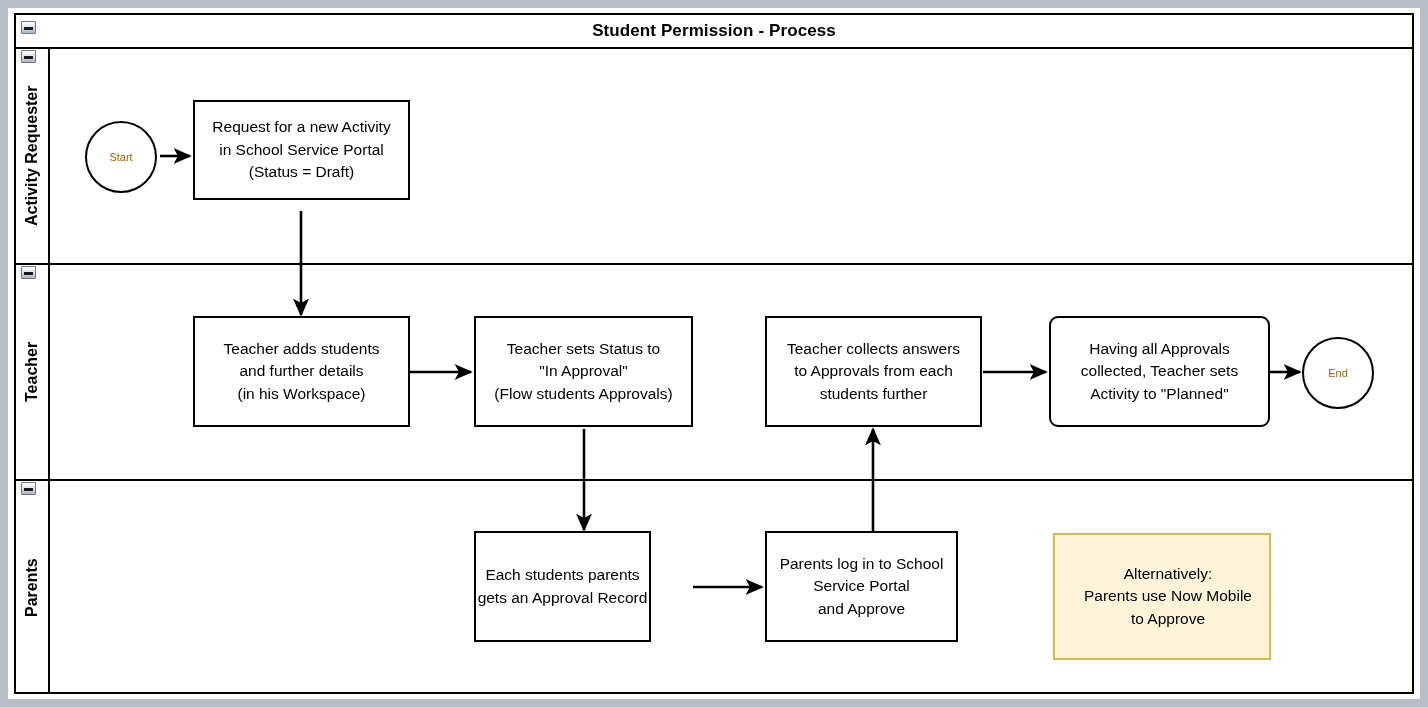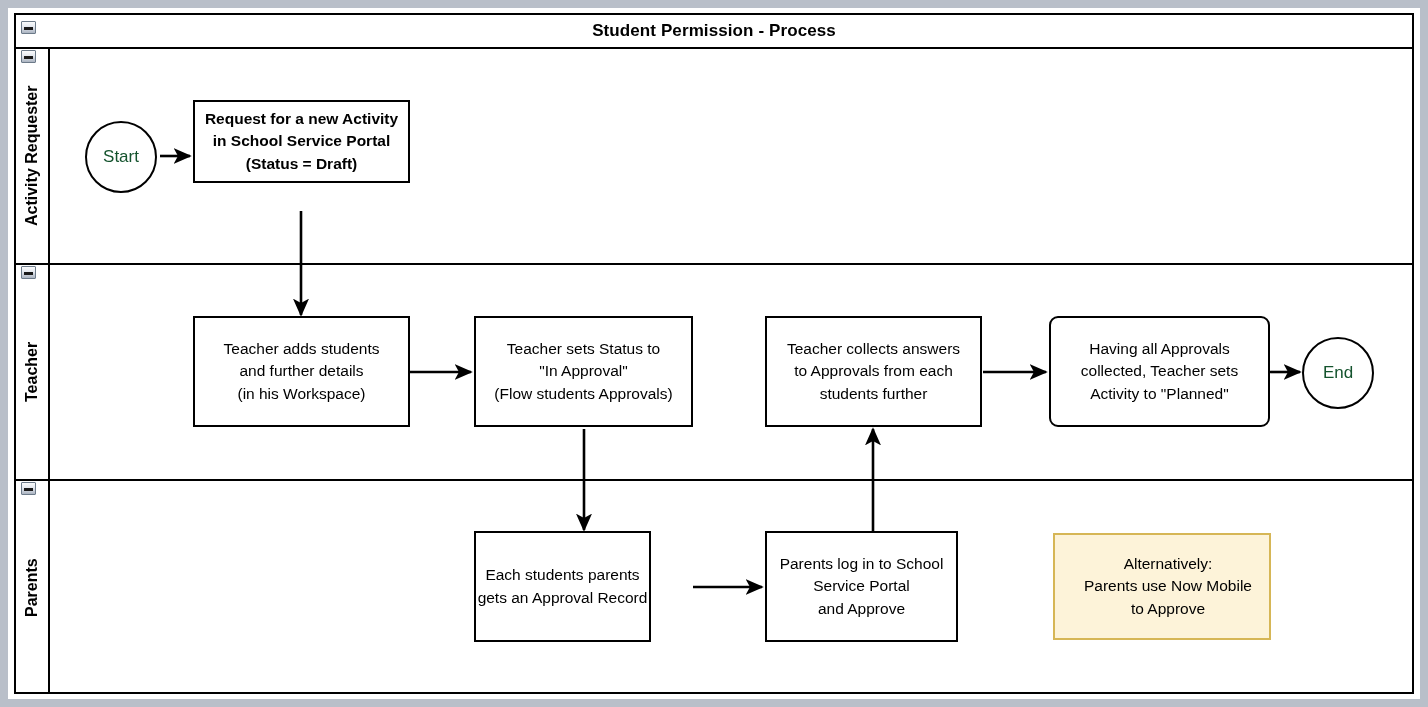--- a/index.html
+++ b/index.html
@@ -123,22 +123,22 @@
   }
   .terminator {
     position: absolute;
     box-sizing: border-box;
     border: 2px solid #000000;
     background: #ffffff;
     border-radius: 50%;
     display: flex;
     align-items: center;
     justify-content: center;
-    font-size: 17px;
-    color: #14532d;
+    font-size: 11px;
+    color: #a16207;
     z-index: 10;
   }
   .note {
     position: absolute;
     box-sizing: border-box;
     border: 2px solid #d6b656;
     background: #fdf3d9;
     display: flex;
     align-items: center;
     justify-content: center;
@@ -218,21 +218,21 @@
       <line x1="983" y1="372" x2="1046" y2="372"></line>
 
       <line x1="1270" y1="372" x2="1300" y2="372"></line>
     </g>
   </svg>
 
   <div class="terminator" style="left:85px; top:121px; width:72px; height:72px;">
     <span>Start</span>
   </div>
 
-  <div class="node" style="left:193px; top:100px; width:217px; height:83px;font-weight:bold;">
+  <div class="node" style="left:193px; top:100px; width:217px; height:100px;">
     <span>Request for a new Activity
 in School Service Portal
 (Status = Draft)</span>
   </div>
 
   <div class="node" style="left:193px; top:316px; width:217px; height:111px;">
     <span>Teacher adds students
 and further details
 (in his Workspace)</span>
   </div>
@@ -263,19 +263,19 @@
     <span>Each students parents
 gets an Approval Record</span>
   </div>
 
   <div class="node" style="left:765px; top:531px; width:193px; height:111px;">
     <span>Parents log in to School
 Service Portal
 and Approve</span>
   </div>
 
-  <div class="note" style="left:1053px; top:533px; width:218px; height:107px;padding-left:12px;">
+  <div class="note" style="left:1053px; top:533px; width:218px; height:127px;padding-left:12px;">
     <span>Alternatively:
 Parents use Now Mobile
 to Approve</span>
   </div>
 
 </div>
 
 </body></html>

